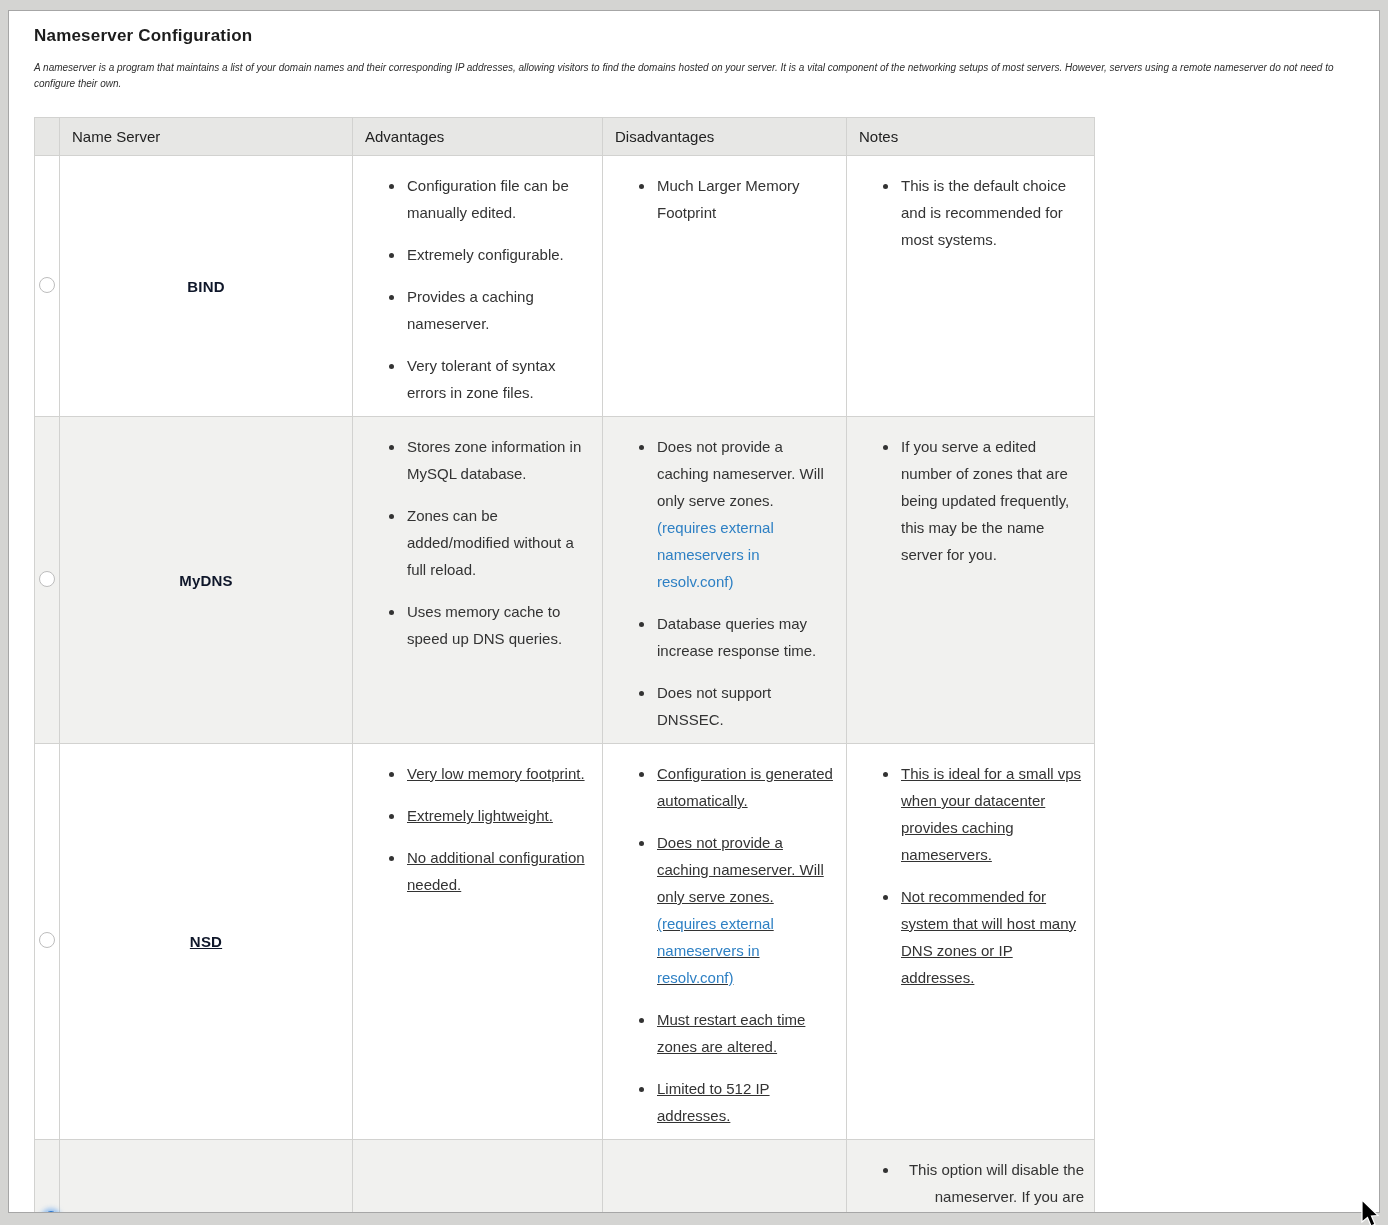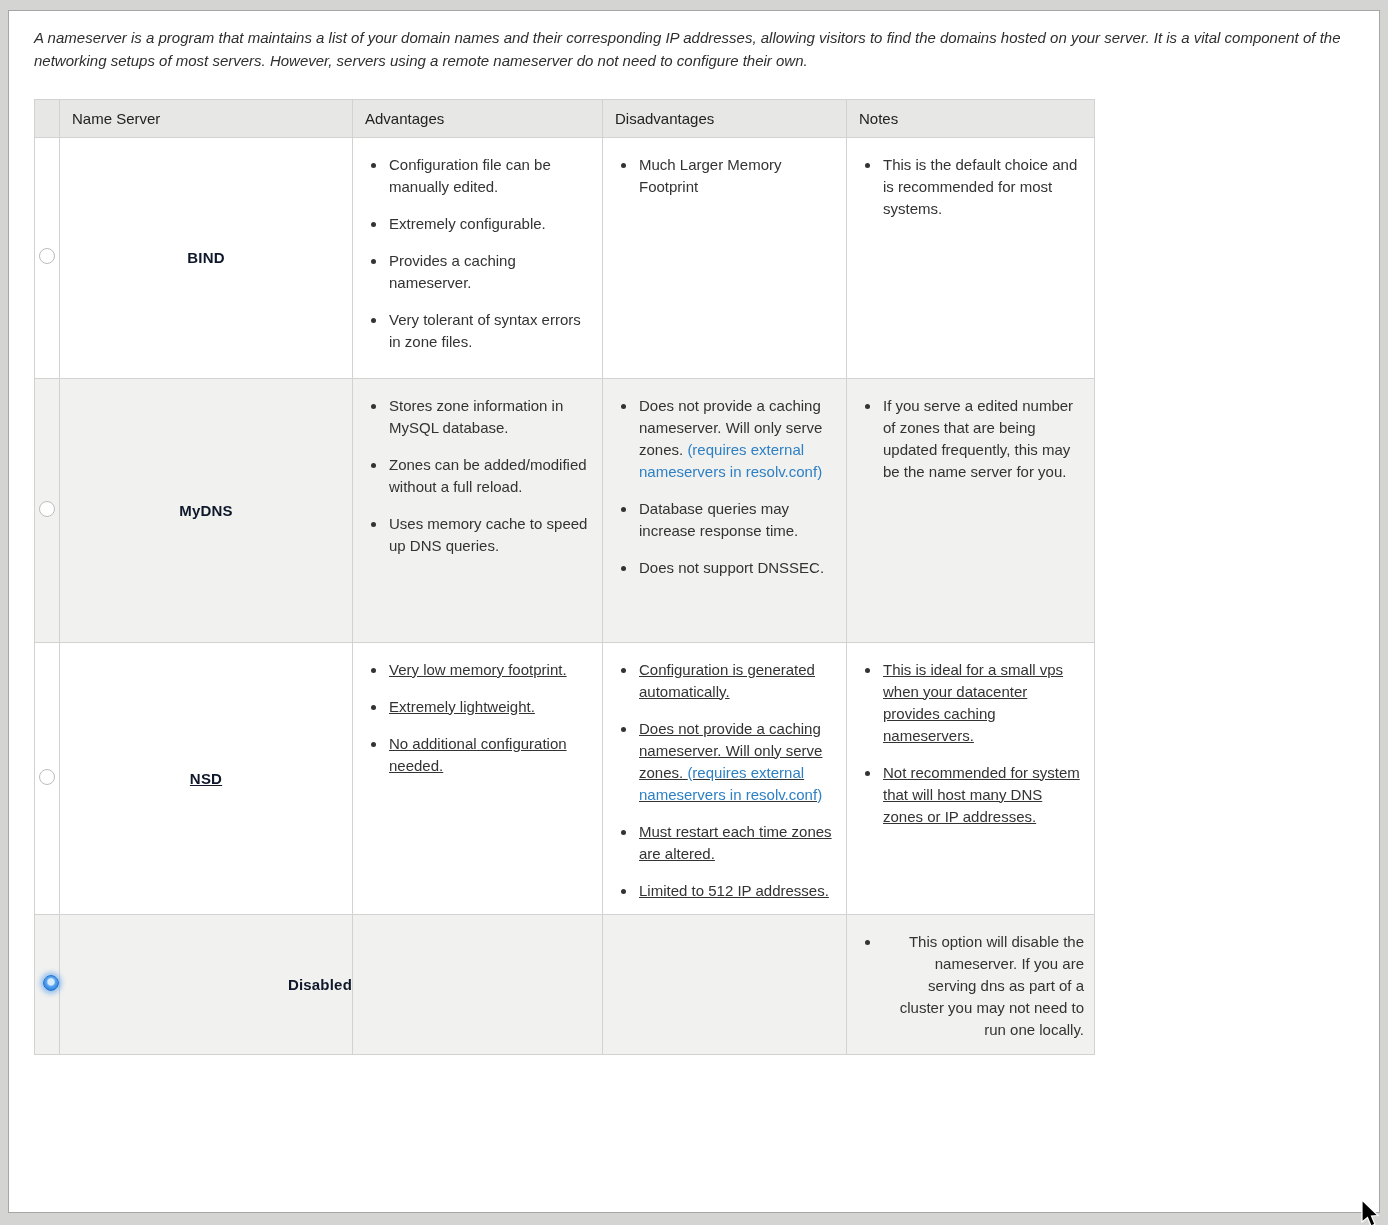--- a/index.html
+++ b/index.html
@@ -21,21 +21,21 @@
   }
   .page-title {
     font-size: 17px;
     font-weight: bold;
     color: #1c1c1c;
     margin-bottom: 14px;
     letter-spacing: 0.2px;
   }
   .page-desc {
     font-style: italic;
-    font-size: 15px;
+    font-size: 10px;
     color: #2e2e2e;
     line-height: 1.55;
     max-width: 1310px;
     margin-bottom: 26px;
   }
   .page-prompt {
     font-size: 15px;
     color: #222222;
     margin-bottom: 26px;
   }
@@ -73,22 +73,23 @@
     text-align: center;
     font-weight: bold;
     color: #0f172a;
     letter-spacing: 0.2px;
     margin-top: 13px;
   }
   td.content-cell { padding: 16px 10px 10px 10px; }
   .content-cell ul { margin: 0; padding-left: 24px; }
   .content-cell li {
     margin-bottom: 15px;
-    line-height: 22px;
+    line-height: 27px;
     padding-left: 2px;
+    margin-left: 18px;
   }
   .content-cell li:last-child { margin-bottom: 0; }
   a.cell-link { color: #2e80c4; text-decoration: none; cursor: pointer; }
   .radio {
     display: inline-block;
     width: 16px; height: 16px;
     border-radius: 50%;
     background: #ffffff;
     border: 1px solid #bdbdbd;
     cursor: pointer;
@@ -103,20 +104,21 @@
     left: 1358px; top: 1198px;
     width: 22px; height: 30px;
     pointer-events: none;
     z-index: 10;
   }
 </style>
 </head>
 <body>
 
 <div class="panel">
+  <div class="page-title">Nameserver Configuration</div>
   <div class="page-desc">A nameserver is a program that maintains a list of your domain names and their corresponding IP addresses, allowing visitors to find the domains hosted on your server. It is a vital component of the networking setups of most servers. However, servers using a remote nameserver do not need to configure their own.</div>
 
   <table class="ns-table">
     <colgroup>
       <col style="width:25px">
       <col style="width:293px">
       <col style="width:250px">
       <col style="width:244px">
       <col style="width:248px">
     </colgroup>

